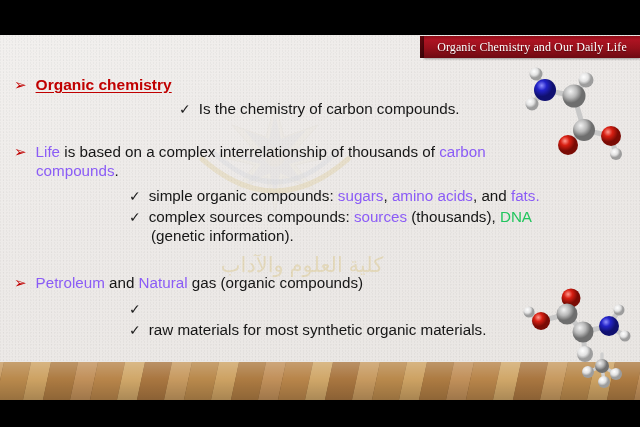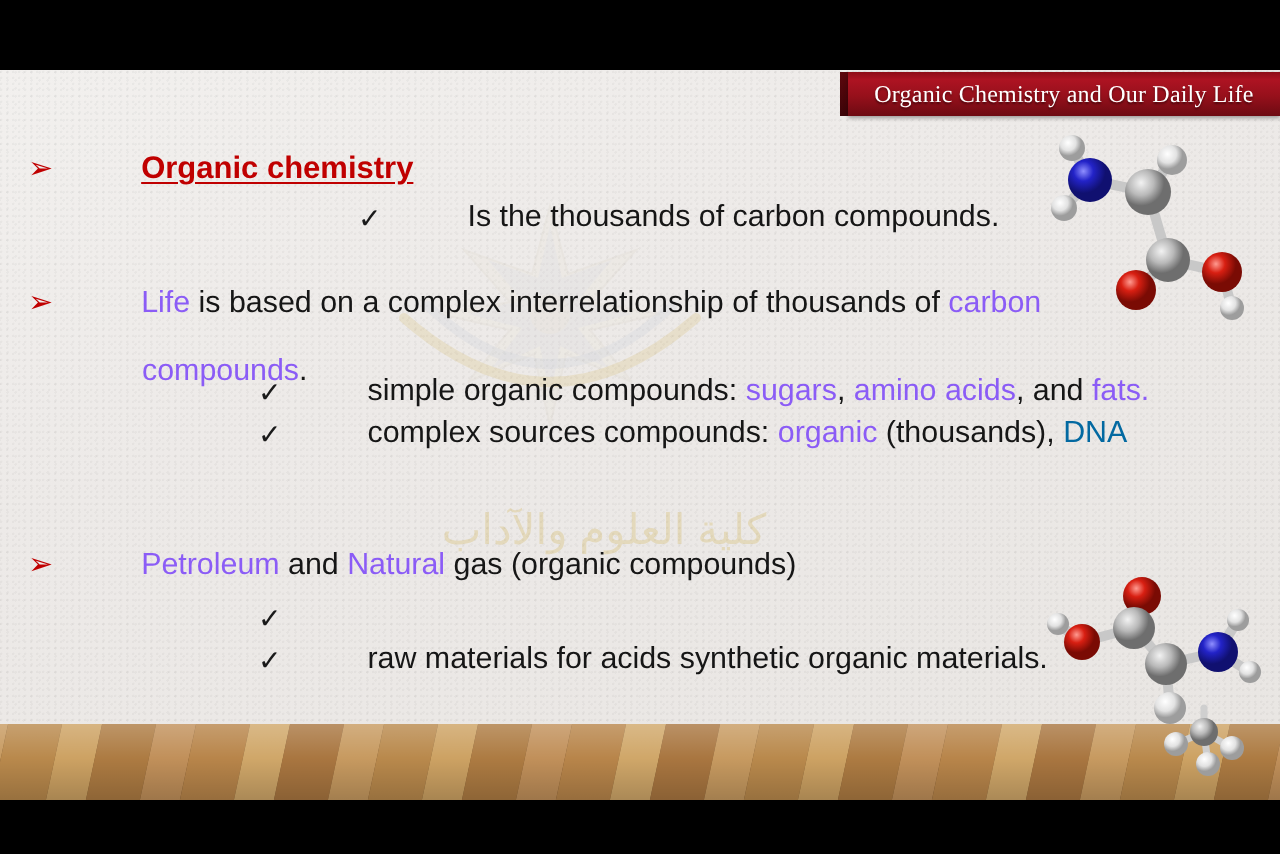--- a/index.html
+++ b/index.html
@@ -44,23 +44,23 @@
   
   .content{position:absolute;left:0;top:60px;width:640px;height:300px;}
 
   .row{position:absolute;display:flex;align-items:flex-start;}
 
   .arrow{color:#c00000;font-size:15px;line-height:1;margin-right:9px;
          margin-top:2px;flex:0 0 auto;}
   .check{color:#1a1a1a;font-size:14px;line-height:1;margin-right:8px;
          margin-top:3px;flex:0 0 auto;}
 
-  .t{font-size:15.2px;color:#161616;line-height:19px;white-space:nowrap;margin-left:35px;}
+  .t{font-size:15.2px;color:#161616;line-height:19px;white-space:nowrap;}
   .red{color:#8b5cf6;}
-  .dred{color:#0369a1;}
+  .dred{color:#22c55e;}
   .hdr{font-size:15.5px;font-weight:bold;color:#c00000;
        text-decoration:underline;text-underline-offset:2px;}
 
   
   .mol{position:absolute;pointer-events:none;}
 
   
   .floor{position:absolute;left:0;top:362px;width:640px;height:38px;overflow:hidden;
          background:linear-gradient(180deg,#c99a5e 0%,#b8854a 35%,#9e6c39 75%,#7d5128 100%);}
   .plank{position:absolute;top:-6px;height:50px;width:26px;
@@ -174,53 +174,56 @@
 
   <div class="content">
 
     <div class="row" style="left:14px;top:15px;">
       <span class="arrow">➢</span>
       <span class="t hdr">Organic chemistry</span>
     </div>
 
     <div class="row" style="left:179px;top:39px;">
       <span class="check">✓</span>
-      <span class="t">Is the thousands of carbon compounds.</span>
+      <span class="t">Is the chemistry of carbon compounds.</span>
     </div>
 
     <div class="row" style="left:14px;top:82px;">
       <span class="arrow">➢</span>
       <span class="t"><span class="red">Life</span><span> is based on a complex interrelationship of thousands of </span><span class="red">carbon</span></span>
     </div>
-    <div class="row" style="left:36px;top:116px;">
+    <div class="row" style="left:36px;top:101px;">
       <span class="t"><span class="red">compounds</span><span>.</span></span>
     </div>
 
     <div class="row" style="left:129px;top:126px;">
       <span class="check">✓</span>
       <span class="t"><span>simple organic compounds: </span><span class="red">sugars</span><span>, </span><span class="red">amino acids</span><span>, and </span><span class="red">fats.</span></span>
     </div>
 
     <div class="row" style="left:129px;top:147px;">
       <span class="check">✓</span>
-      <span class="t"><span>complex sources compounds: </span><span class="red">organic</span><span> (thousands), </span><span class="dred">DNA</span></span>
+      <span class="t"><span>complex sources compounds: </span><span class="red">sources</span><span> (thousands), </span><span class="dred">DNA</span></span>
+    </div>
+    <div class="row" style="left:151px;top:166px;">
+      <span class="t">(genetic information).</span>
     </div>
 
     <div class="row" style="left:14px;top:213px;">
       <span class="arrow">➢</span>
       <span class="t"><span class="red">Petroleum</span><span> and </span><span class="red">Natural</span><span> gas (organic  compounds)</span></span>
     </div>
 
     <div class="row" style="left:129px;top:239px;">
       <span class="check">✓</span>
     </div>
 
     <div class="row" style="left:129px;top:260px;">
       <span class="check">✓</span>
-      <span class="t">raw materials for acids synthetic organic materials.</span>
+      <span class="t">raw materials for most synthetic organic materials.</span>
     </div>
 
   </div>
 
   <div class="floor">
     <div id="planks">
         <div class="plank" style="left: -20px; width: 20px; background: rgb(199, 154, 96);"></div>
         <div class="plank" style="left: 0px; width: 27px; background: rgb(185, 137, 76);"></div>
         <div class="plank" style="left: 27px; width: 20px; background: rgb(205, 162, 99);"></div>
         <div class="plank" style="left: 47px; width: 27px; background: rgb(173, 123, 66);"></div>

